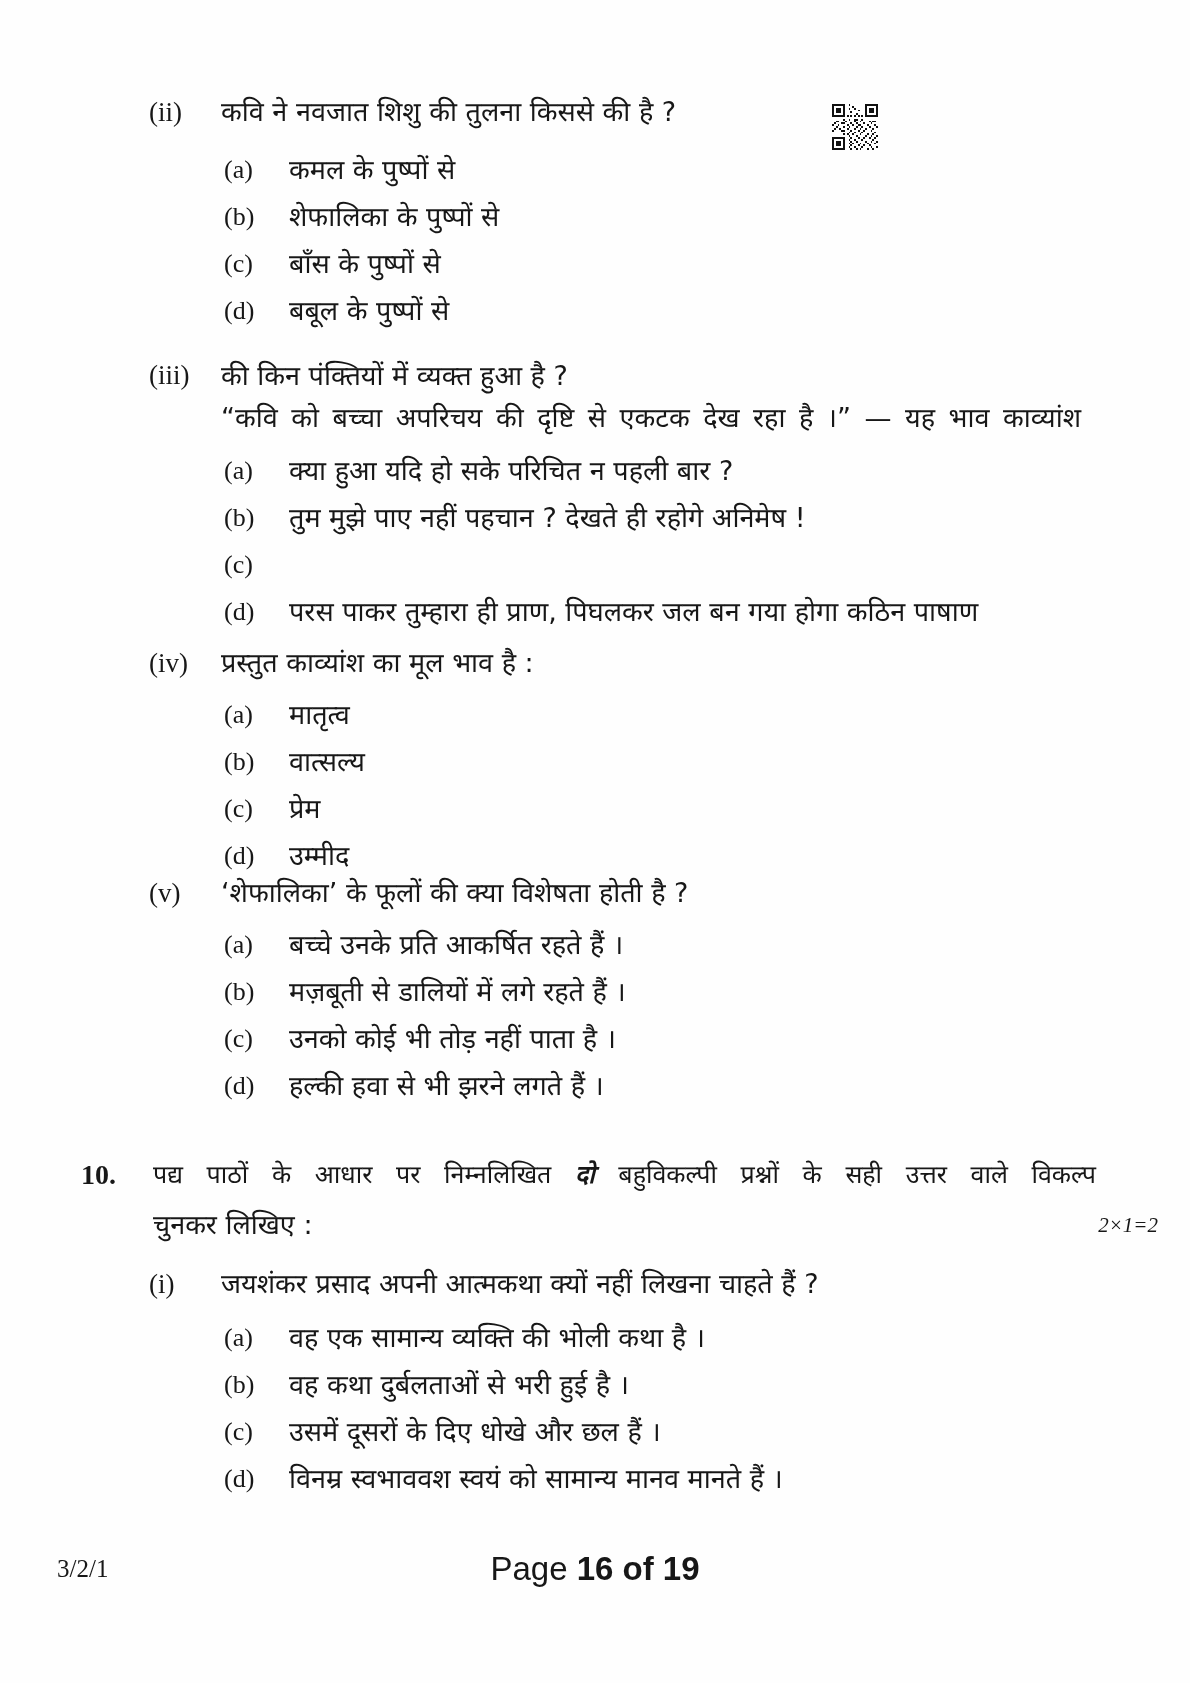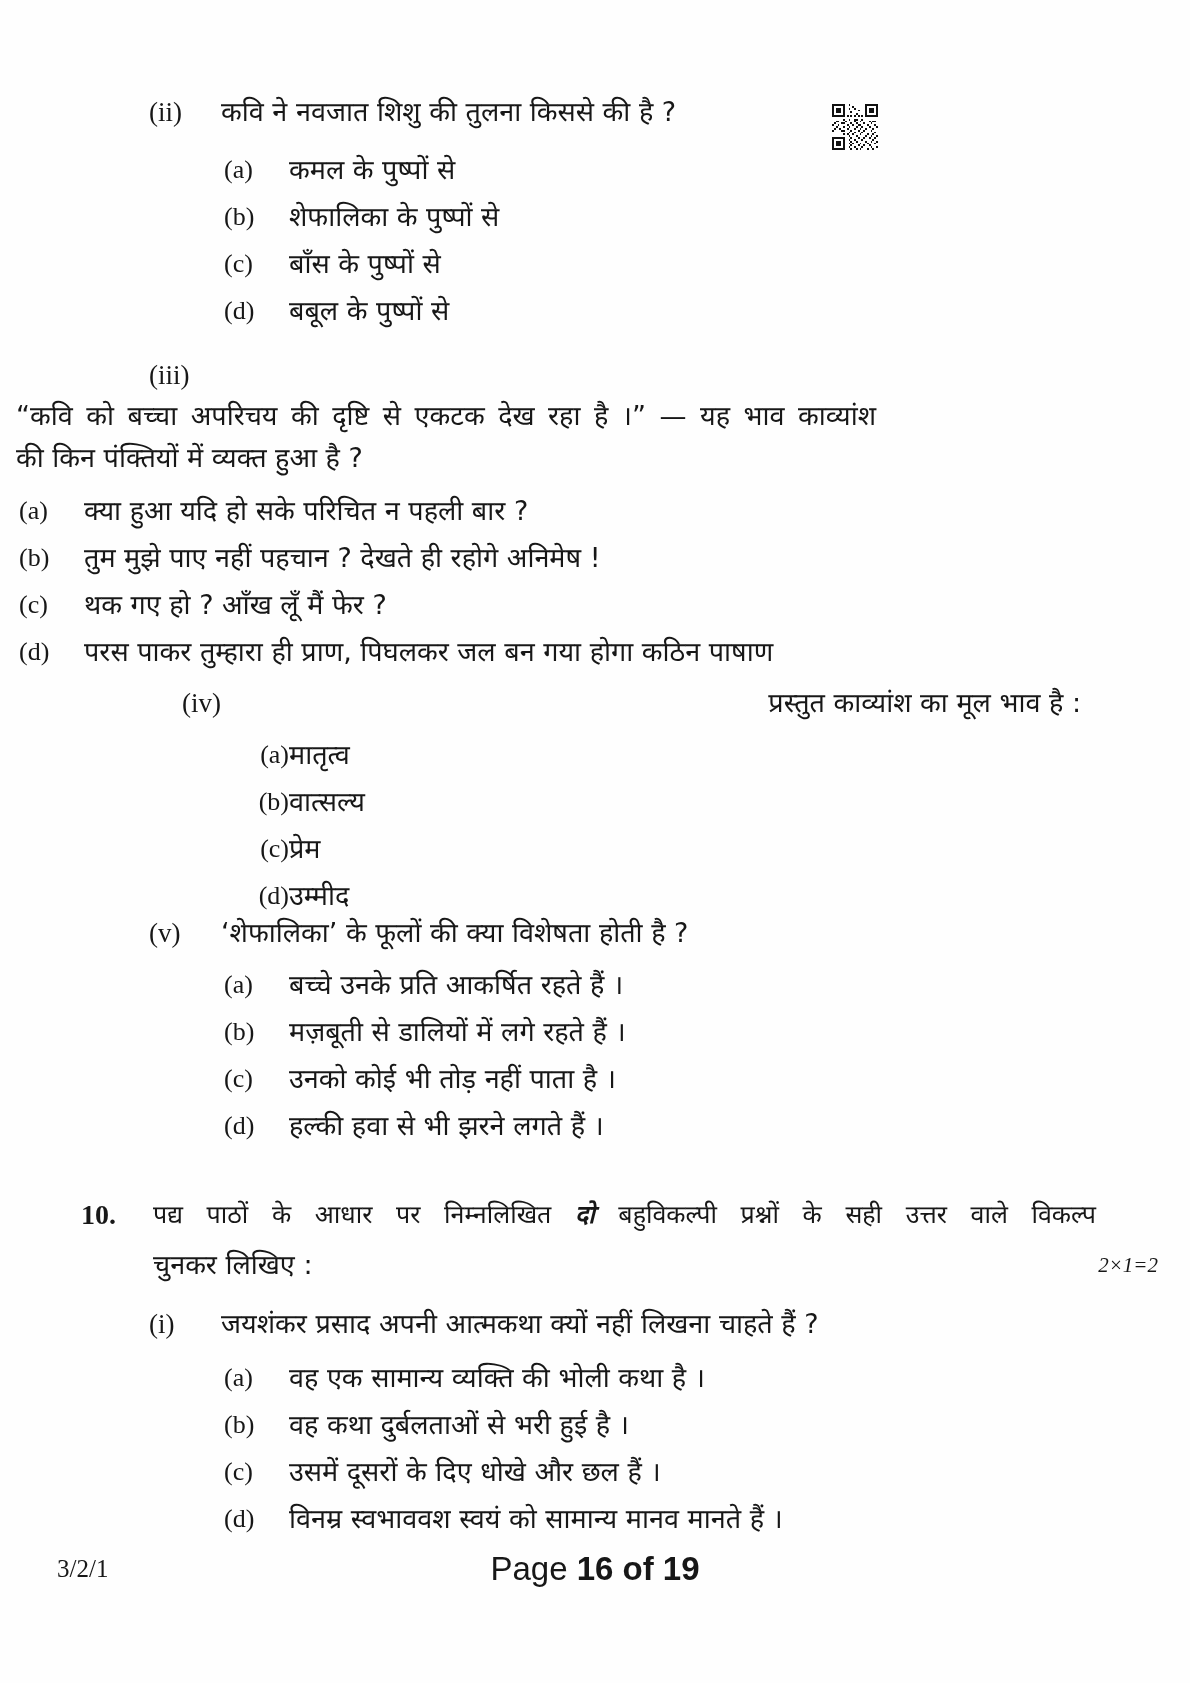--- a/index.html
+++ b/index.html
@@ -51,22 +51,22 @@
   .mainq .l1 { font-size:25px; line-height:42px; text-align:justify; text-align-last:justify; }
   .mainq .l2row { display:flex; justify-content:space-between; align-items:flex-end; font-size:27px; line-height:42px;margin-top:8px; }
   .bi { font-weight:bold; font-style:italic; }
   .marks {
     font-family:"Liberation Serif", serif;
     font-style:italic; font-size:21px;
     margin-right:-62px;
   }
 
   
-  .gap-iii { margin-top:21px;flex-direction:column; }
-  .gap-iv  { margin-top:8px;text-align:right; }
+  .gap-iii { margin-top:21px; }
+  .gap-iv  { margin-top:8px; }
   .gap-v   { margin-top:-6px; }
   .gap-i   { margin-top:18px; }
   .opts-tight { margin-top:8px; }
   .opts-q10sub { margin-top:10px; }
 
   .footer-left {
     position:absolute; left:57px; top:1554px;
     font-family:Liberation Serif, serif;
     font-size:25px; line-height:30px;
   }
@@ -230,34 +230,33 @@
             <span class="letter">(d)</span>
             <span class="otext">बबूल के पुष्पों से</span>
           </div>
         </div>
       </div>
     </div>
 
     <div class="subq gap-iii">
       <div class="num">(iii)</div>
       <div class="body">
+        <div class="qline2">की किन पंक्तियों में व्यक्त हुआ है ?</div>
         <div class="qline2 justify-line">“कवि को बच्चा अपरिचय की दृष्टि से एकटक देख रहा है ।” — यह भाव काव्यांश</div>
-        <div class="qline2">की किन पंक्तियों में व्यक्त हुआ है ?</div>
         <div class="opts opts-tight">
           <div class="opt">
             <span class="letter">(a)</span>
             <span class="otext">क्या हुआ यदि हो सके परिचित न पहली बार ?</span>
           </div>
           <div class="opt">
             <span class="letter">(b)</span>
             <span class="otext">तुम मुझे पाए नहीं पहचान ? देखते ही रहोगे अनिमेष !</span>
           </div>
           <div class="opt">
             <span class="letter">(c)</span>
-            <span class="otext">थक गए हो ? आँख लूँ मैं फेर ?</span>
           </div>
           <div class="opt">
             <span class="letter">(d)</span>
             <span class="otext">परस पाकर तुम्हारा ही प्राण, पिघलकर जल बन गया होगा कठिन पाषाण</span>
           </div>
         </div>
       </div>
     </div>
 
     <div class="subq gap-iv">

